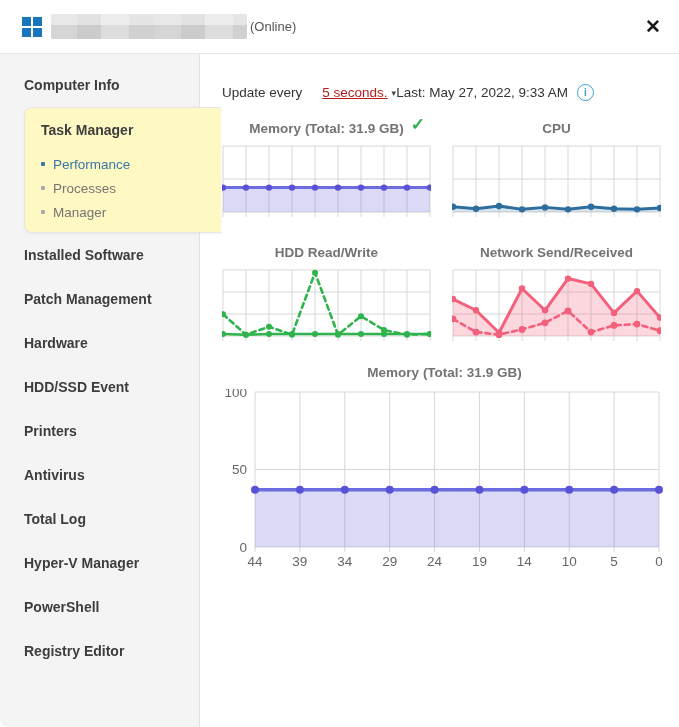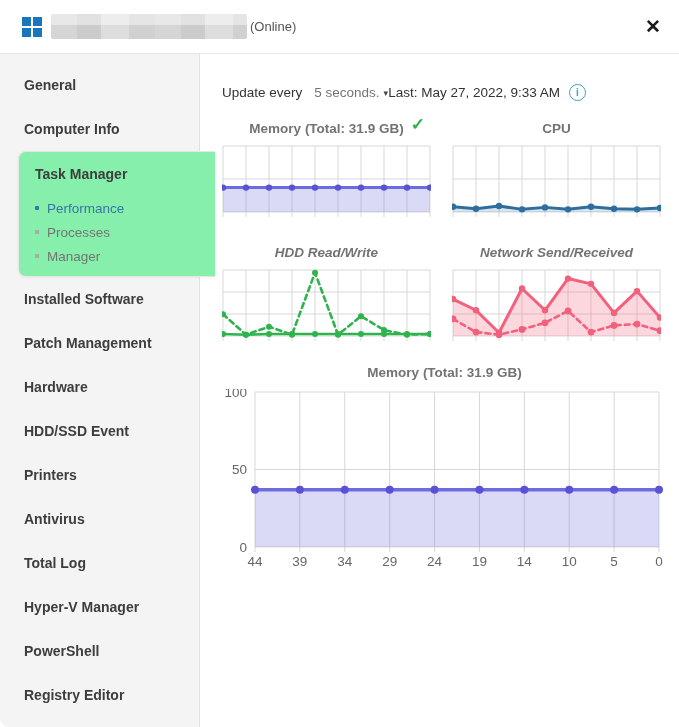--- a/index.html
+++ b/index.html
@@ -13,41 +13,41 @@
     background:
       linear-gradient(180deg, rgba(255,255,255,.35) 0 45%, rgba(0,0,0,0.03) 45% 100%),
       repeating-linear-gradient(90deg,#dcdcdc 0 26px,#d2d2d2 26px 50px,#e4e4e4 50px 78px,#d7d7d7 78px 104px);}
   .online{font-size:13px;color:#555;margin-left:3px;}
   .close-btn{margin-left:auto;font-size:19px;font-weight:bold;color:#1b1b1b;cursor:pointer;line-height:1;}
 
   
   .layout{display:flex;height:673px;}
   .sidebar{width:200px;flex:0 0 200px;background:#f4f4f4;border-right:1px solid #e2e2e2;box-sizing:border-box;padding-top:9px;position:relative;z-index:1;}
   .nav-item{height:44px;display:flex;align-items:center;padding-left:24px;font-size:14px;font-weight:bold;color:#3d3d3d;cursor:pointer;}
-  .active-card{position:relative;left:18px;width:197px;box-sizing:border-box;background:#86efac;border:1px solid #e6e6e6;border-right:none;border-radius:8px 0 0 8px;box-shadow:0 1px 3px rgba(0,0,0,0.05);padding-bottom:8px;z-index:2;}
+  .active-card{position:relative;left:24px;width:197px;box-sizing:border-box;background:#fef9c3;border:1px solid #e6e6e6;border-right:none;border-radius:8px 0 0 8px;box-shadow:0 1px 3px rgba(0,0,0,0.05);padding-bottom:8px;z-index:2;}
   .active-card .nav-item{padding-left:16px;}
   .sub-item{height:24px;display:flex;align-items:center;padding-left:28px;font-size:13.5px;color:#757575;cursor:pointer;position:relative;}
   .sub-item::before{content:"";width:4px;height:4px;border-radius:1px;background:#a9a9a9;position:absolute;left:16px;top:10px;}
   .sub-item.active{color:#3876a8;}
   .sub-item.active::before{background:#3876a8;}
 
   .main{flex:1;background:#fff;padding:30px 0 0 22px;box-sizing:border-box;position:relative;}
 
   
   .updrow{font-size:13.5px;color:#333;display:flex;align-items:center;}
-  .updrow .link{color:#737373;cursor:pointer;margin-left:12px;}
+  .updrow .link{color:#b91c1c;cursor:pointer;margin-left:20px;text-decoration:underline;}
   .caret{font-size:9px;color:#444;margin-left:4px;cursor:pointer;}
   .lastlbl{color:#333;}
   .info-icon{width:15px;height:15px;border:1.5px solid #3d9fc6;border-radius:50%;color:#3d9fc6;font-size:10px;font-weight:bold;display:inline-flex;align-items:center;justify-content:center;margin-left:9px;cursor:pointer;font-style:normal;}
 
   
   .grid2{display:grid;grid-template-columns:209px 209px;column-gap:21px;margin-top:20px;}
   .chart-cell{position:relative;}
   .chart-title{font-size:13.5px;font-weight:bold;color:#737373;text-align:center;height:18px;margin-bottom:6px;}
-  .row2 .chart-title{margin-top:26px;font-style:italic;}
+  .row2 .chart-title{margin-top:26px;}
   .check{position:absolute;right:6px;top:-7px;color:#2bb24c;font-size:17px;font-weight:bold;}
   .big-chart{margin-top:22px;width:445px;}
   svg{display:block;}
 </style>
 </head>
 <body>
 
 <div class="window">
 
   <div class="titlebar">
@@ -58,21 +58,20 @@
         <span></span>
       </span>
     <span class="redacted"></span>
     <span class="online">(Online)</span>
     <span class="close-btn">✕</span>
   </div>
 
   <div class="layout">
 
     <div class="sidebar">
-      <div class="nav-item">General</div>
       <div class="nav-item">Computer Info</div>
 
       <div class="active-card">
         <div class="nav-item">Task Manager</div>
         <div class="sub-item active">Performance</div>
         <div class="sub-item">Processes</div>
         <div class="sub-item">Manager</div>
       </div>
 
       <div class="nav-item">Installed Software</div>

